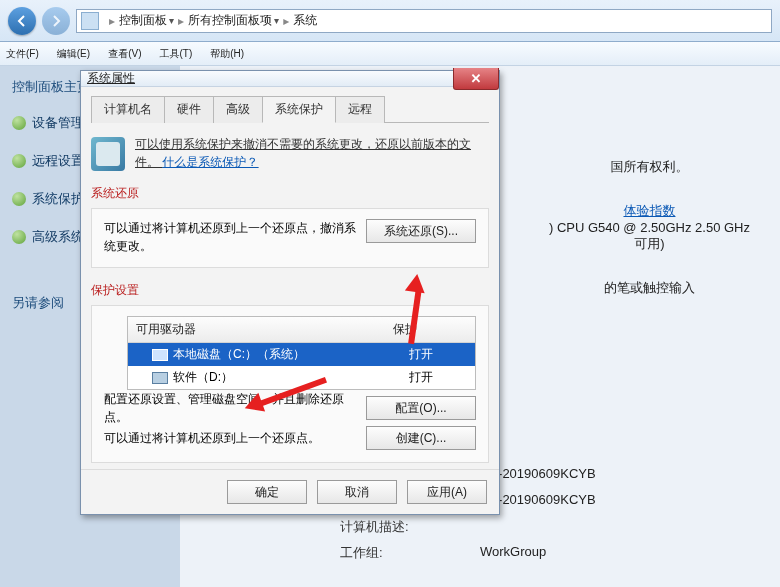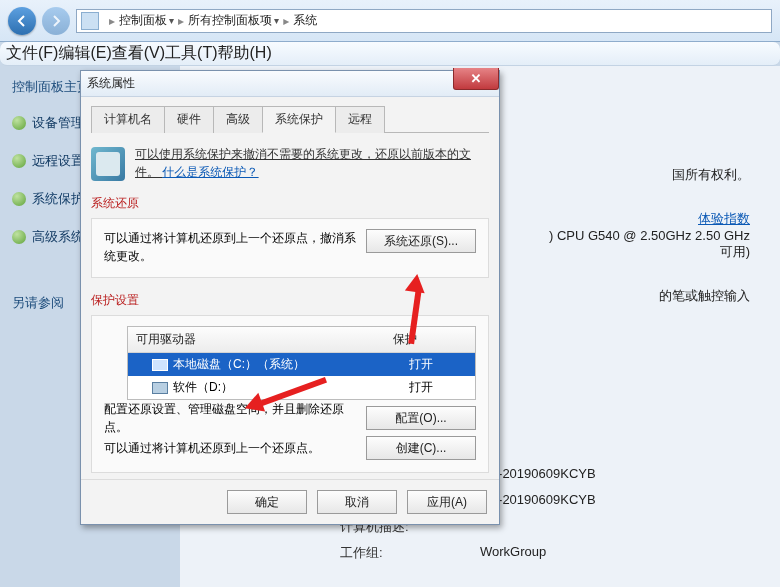--- a/index.html
+++ b/index.html
@@ -8,21 +8,21 @@
   
   .explorer-titlebar { height: 42px; background: linear-gradient(to bottom, #e8f1fb 0%, #d6e6f6 100%); border-bottom: 1px solid #8eaccc; display: flex; align-items: center; padding: 0 8px; gap: 6px; }
   .nav-btn { width: 28px; height: 28px; border-radius: 50%; background: linear-gradient(to bottom, #5da0e0, #2c6fb0); display: flex; align-items: center; justify-content: center; color: #fff; font-size: 14px; box-shadow: 0 1px 2px rgba(0,0,0,.3); }
   .nav-btn.disabled { opacity: .45; box-shadow: none; }
   .breadcrumb-bar { flex: 1; height: 24px; background: #fff; border: 1px solid #8fa8c4; display: flex; align-items: center; padding: 0 4px; font-size: 12px; color: #222; }
   .breadcrumb-bar .bc-icon { width: 18px; height: 18px; background: #cbe0f3; border: 1px solid #8aaed0; margin-right: 6px; display:inline-block; }
   .breadcrumb-bar .sep { color: #888; margin: 0 4px; }
   .breadcrumb-bar .dd { color:#555; margin-left:2px; font-size:10px; }
 
   
-  .menubar { height: 24px; background: linear-gradient(to bottom, #f7fbff, #e4eef8); border-bottom: 1px solid #c3d3e4; display: flex; align-items: center; padding: 0 6px; font-size: 16px; color: #222; border-radius: 7px; }
+  .menubar { height: 24px; background: linear-gradient(to bottom, #f7fbff, #e4eef8); border-bottom: 1px solid #c3d3e4; display: flex; align-items: center; padding: 0 6px; gap: 18px; font-size: 10px; color: #222; }
   .menubar span { cursor: default; }
 
   
   .content { position: absolute; top: 66px; left: 0; right: 0; bottom: 0; display: flex; }
   .sidebar { width: 180px; background: transparent; display:flex; flex-direction:column; gap:12px; padding: 10px 6px 0 6px; font-size: 13px; }
   .sidebar .section-title { color: #1a4a7a; font-size: 13px; padding: 2px 6px; }
   .sidebar .item { display:flex; align-items:center; gap:6px; padding: 4px 6px; color:#123a63; }
   .sidebar .item.selected { color:#103b66; }
   .bullet { width:14px; height:14px; border-radius:50%; background: radial-gradient(circle at 35% 30%, #bfe2a0, #5fa33a); display:inline-block; flex:0 0 auto; }
   .sidebar .also { margin-top: 30px; }
@@ -30,21 +30,21 @@
   
   .mainpane { flex: 1; background: #edf2f8; padding: 40px 20px 0 30px; font-size: 13px; color: #222; position: relative; }
   .mainpane .row { display:flex; gap: 30px; margin-bottom: 8px; }
   .mainpane .lbl { width: 110px; color:#333; }
   .mainpane .val { color:#222; }
   .mainpane .link { color:#0b59b5; }
   .mainpane .sect { margin-top: 26px; }
 
   
   .dialog { position: absolute; left: 80px; top: 70px; width: 420px; background: #f3f3f3; border: 1px solid #7a91ad; box-shadow: 2px 3px 6px rgba(0,0,0,.35); }
-  .dlg-title { height: 26px; background: linear-gradient(to bottom, #f9fbfe, #e2ecf6); display:flex; align-items:center; padding: 0 6px; font-size: 12px; color:#222; border-bottom:1px solid #c6d3e2; }
+  .dlg-title { height: 16px; background: linear-gradient(to bottom, #f9fbfe, #e2ecf6); display:flex; align-items:center; padding: 0 6px; font-size: 12px; color:#222; border-bottom:1px solid #c6d3e2;text-decoration:underline; }
   .dlg-close-wrap { position:absolute; right:0; top:-3px; }
   .dlg-close { width:46px; height:22px; background: linear-gradient(to bottom, #e68386, #c13a3e); border:1px solid #8b2a2c; border-top:none; border-radius: 0 0 3px 3px; color:#fff; display:flex; align-items:center; justify-content:center; font-family: Arial; font-size:13px; font-weight:bold; }
   .dlg-body { padding: 8px 10px 6px 10px; }
   .tabs { display:flex; border-bottom: 1px solid #b8b8b8; margin-bottom:12px; font-size:12px; }
   .tab { padding: 4px 12px; border:1px solid #b8b8b8; border-bottom:none; background:#ececec; margin-right:-1px; color:#333; cursor:default; position:relative; top:1px; }
   .tab.active { background:#f3f3f3; border-bottom:1px solid #f3f3f3; z-index:1; }
   .top-desc { display:flex; gap:10px; font-size:12px; color:#333; line-height:1.5;text-decoration:underline; }
   .shield-icon { width:34px; height:34px; background: linear-gradient(135deg,#70b8cf,#3879a3); border-radius:4px; flex:0 0 auto; margin-top:2px; position:relative; }
   .shield-icon::after { content:""; position:absolute; left:5px; top:5px; width:24px; height:24px; background: #dbe9ef; border-radius:3px; }
   .link { color:#0b59b5; text-decoration: underline; cursor:pointer; }
@@ -136,21 +136,21 @@
         <span>系统保护</span>
       </div>
     <div class="item">
         <span class="bullet"></span>
         <span>高级系统设置</span>
       </div>
     <div class="section-title also">另请参阅</div>
   </div>
 
   <div class="mainpane">
-    <div style="position:absolute; right:30px; top:100px; max-width:250px; text-align:right;">
+    <div style="position:absolute; right:30px; top:92px; max-width:250px; text-align:center;">
       <div>国所有权利。</div>
       <div class="sect link">体验指数</div>
       <div>) CPU G540 @ 2.50GHz  2.50 GHz</div>
       <div>可用)</div>
       <div class="sect">的笔或触控输入</div>
     </div>
     <div style="position:absolute; left:160px; top:400px;">
       <div class="row">
           <div class="lbl">计算机名:</div>
           <div class="val">PC-20190609KCYB</div>

